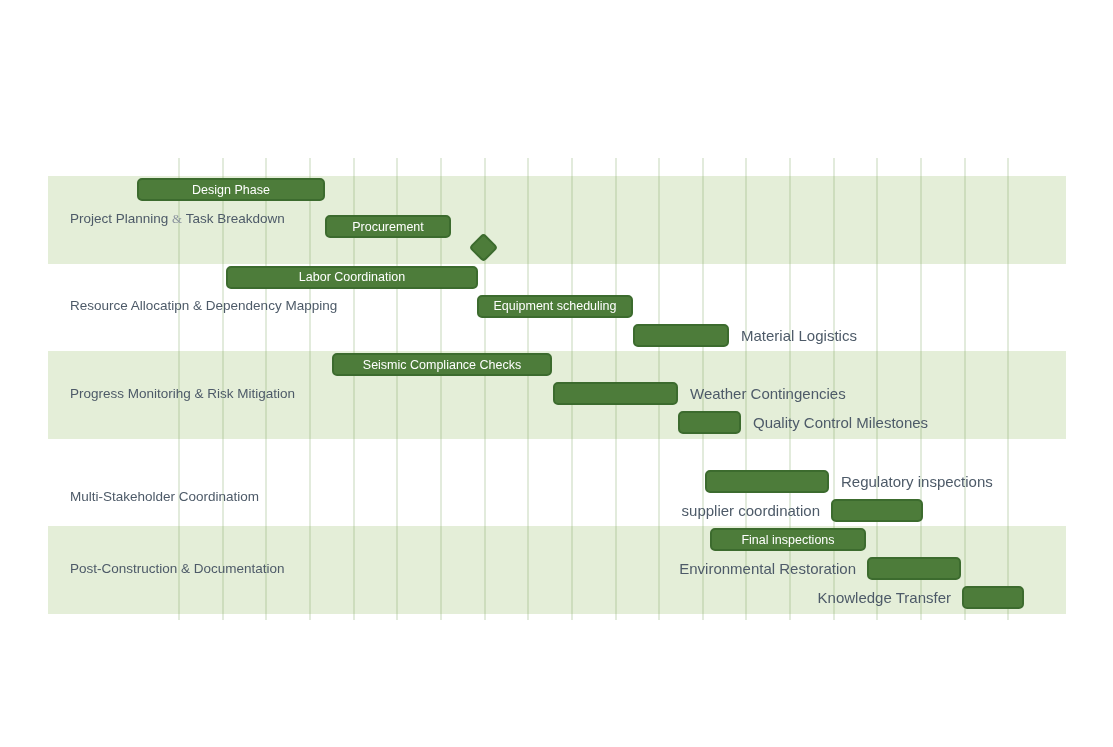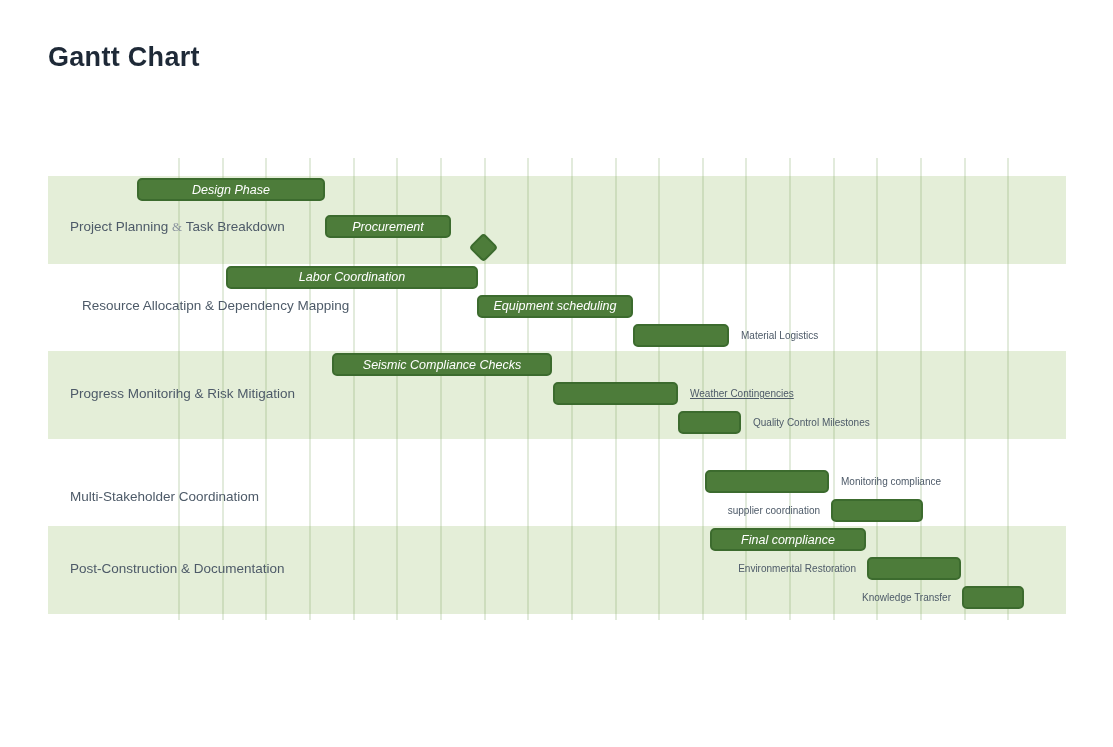--- a/index.html
+++ b/index.html
@@ -38,50 +38,48 @@
     color:#8a939e;font-size:13px;
   }
   .task-bar{
     position:absolute;height:23px;
     background:#4d7c3a;
     border:2px solid #3c6b2e;
     border-radius:5px;
     box-sizing:border-box;
     display:flex;align-items:center;justify-content:center;
     z-index:4;
-    font-style:italic;
   }
   .task-bar .bar-text{
     color:#ffffff;font-size:12.5px;white-space:nowrap;
     padding:0 6px;
   }
   .task-out-label{
     position:absolute;height:23px;
     display:flex;align-items:center;
-    font-size:10px;color:#4d5a68;white-space:nowrap;
+    font-size:15px;color:#4d5a68;white-space:nowrap;
     z-index:4;
   }
   .milestone{
     position:absolute;width:21px;height:21px;
     background:#4d7c3a;border:2px solid #3c6b2e;
     border-radius:4px;box-sizing:border-box;
     transform:rotate(45deg);
     z-index:4;
   }
 </style>
 </head>
 <body>
 
 <div class="page">
-  <h1 class="page-title">Gantt Chart</h1>
   <div class="chart-area">
       <div class="band green" style="top: 0px;"></div>
-      <div class="group-label" style="top: 34.75px; margin-top: 8px;">Project Planning <span class="amp">&amp;</span> Task Breakdown</div>
+      <div class="group-label" style="top: 34.75px;">Project Planning <span class="amp">&amp;</span> Task Breakdown</div>
       <div class="band white" style="top: 87.5px;"></div>
-      <div class="group-label" style="top: 122.25px; margin-left: 12px;">Resource Allocatipn &amp; Dependency Mapping</div>
+      <div class="group-label" style="top: 122.25px;">Resource Allocatipn &amp; Dependency Mapping</div>
       <div class="band green" style="top: 175px;"></div>
       <div class="group-label" style="top: 209.75px;">Progress Monitorihg &amp; Risk Mitigation</div>
       <div class="band white" style="top: 262.5px;"></div>
       <div class="group-label" style="top: 297.25px; margin-top: 16px;">Multi-Stakeholder Coordinatiom</div>
       <div class="band green" style="top: 350px;"></div>
       <div class="group-label" style="top: 384.75px;">Post-Construction &amp; Documentation</div>
       <div class="gridline" style="left: 130px;"></div>
       <div class="gridline" style="left: 173.65px;"></div>
       <div class="gridline" style="left: 217.3px;"></div>
       <div class="gridline" style="left: 260.95px;"></div>
@@ -113,28 +111,28 @@
       </div>
       <div class="task-bar" style="left: 178px; width: 252px; top: 89.5px; height: 23px;">
         <span class="bar-text">Labor Coordination</span>
       </div>
       <div class="task-bar" style="left: 585px; width: 96px; top: 147.84px; height: 23px;"></div>
       <div class="task-out-label" style="top: 147.84px; left: 693px;">Material Logistics</div>
       <div class="task-bar" style="left: 284px; width: 220px; top: 177px; height: 23px;">
         <span class="bar-text">Seismic Compliance Checks</span>
       </div>
       <div class="task-bar" style="left: 505px; width: 125px; top: 206.17px; height: 23px;"></div>
-      <div class="task-out-label" style="top: 206.17px; left: 642px; text-decoration: underline;">Weather Contingencies</div>
+      <div class="task-out-label" style="top: 206.17px; left: 642px;">Weather Contingencies</div>
       <div class="task-bar" style="left: 630px; width: 63px; top: 235.34px; height: 23px;"></div>
       <div class="task-out-label" style="top: 235.34px; left: 705px;">Quality Control Milestones</div>
       <div class="task-bar" style="left: 657px; width: 124px; top: 293.67px; height: 23px;"></div>
-      <div class="task-out-label" style="top: 293.67px; left: 793px;">Monitorihg compliance</div>
+      <div class="task-out-label" style="top: 293.67px; left: 793px;">Regulatory inspections</div>
       <div class="task-bar" style="left: 783px; width: 92px; top: 322.84px; height: 23px;"></div>
       <div class="task-out-label" style="top: 322.84px; right: 246px;">supplier coordination</div>
       <div class="task-bar" style="left: 662px; width: 156px; top: 352px; height: 23px;">
-        <span class="bar-text">Final compliance</span>
+        <span class="bar-text">Final inspections</span>
       </div>
       <div class="task-bar" style="left: 819px; width: 94px; top: 381.17px; height: 23px;"></div>
       <div class="task-out-label" style="top: 381.17px; right: 210px;">Environmental Restoration</div>
       <div class="task-bar" style="left: 914px; width: 62px; top: 410.34px; height: 23px;"></div>
       <div class="task-out-label" style="top: 410.34px; right: 115px; margin-left: 40px;">Knowledge Transfer</div>
     </div>
 </div>
 
 </body></html>

